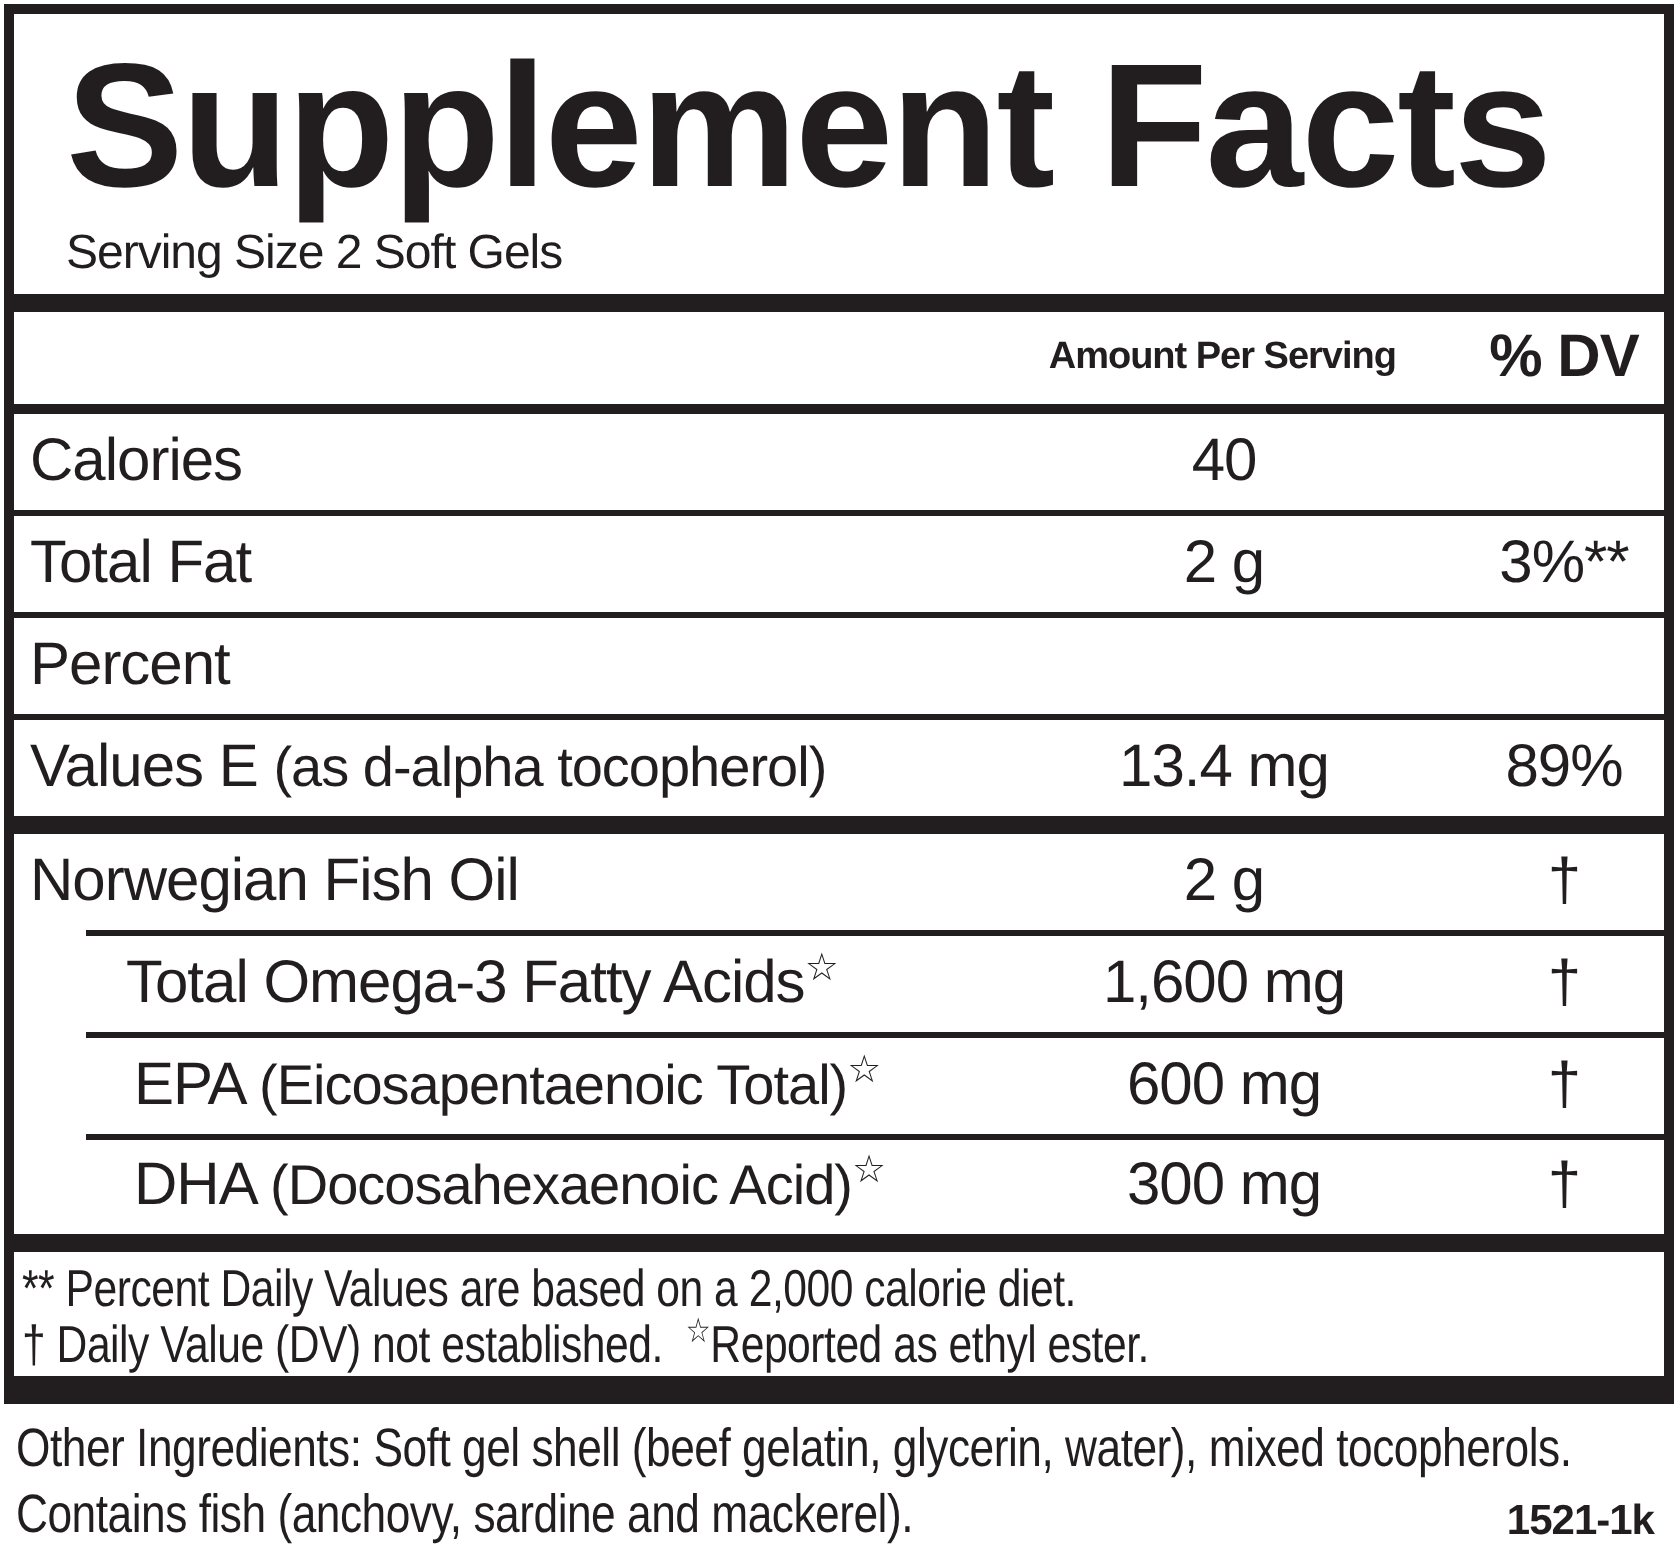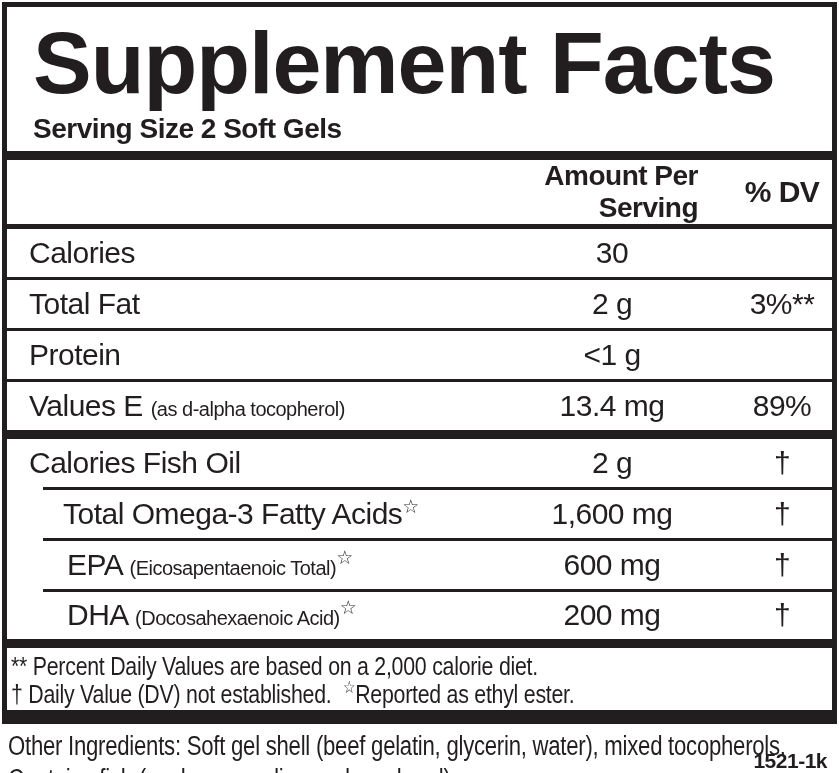--- a/index.html
+++ b/index.html
@@ -15,43 +15,43 @@
     margin:2px 2px 0 2px;
     border:5px solid #221e1f;
     background:#fff;
   }
   
   .title-block{padding:14px 38px 6px 26px;}
   .main-title{
     font-size:88px;font-weight:700;line-height:0.95;
     letter-spacing:-1px;white-space:nowrap;
   }
-  .serving{font-size:28px;font-weight:700;margin-top:8px;letter-spacing:-0.5px;}
+  .serving{font-size:24px;font-weight:400;margin-top:8px;letter-spacing:-0.5px;}
   
   .bar-thick{height:9px;background:#221e1f;}
   .divider{height:3px;background:#221e1f;}
   .divider.indented{margin-left:36px;}
   
   .row{
     display:grid;
     grid-template-columns:1fr 240px 100px;
     align-items:center;
     min-height:48px;
   }
-  .row .name-cell{padding-left:22px;font-size:30px;letter-spacing:-0.5px;white-space:nowrap;}
+  .row .name-cell{padding-left:8px;font-size:30px;letter-spacing:-0.5px;white-space:nowrap;}
   .row .name-cell.indent-1{padding-left:56px;}
   .row .name-cell.indent-2{padding-left:60px;}
   .row .amount-cell{text-align:center;font-size:30px;letter-spacing:-0.5px;}
   .row .dv-cell{text-align:center;font-size:30px;letter-spacing:-0.5px;}
-  .note{font-size:20px;letter-spacing:-0.5px;}
+  .note{font-size:28px;letter-spacing:-0.5px;}
   .star-sup{font-size:19px;vertical-align:super;line-height:0;}
   
   .header-row{min-height:46px;border-bottom:5px solid #221e1f;}
   .header-row .amount-cell{
-    text-align:right;padding-right:34px;font-weight:700;font-size:28px;letter-spacing:-0.5px;
+    text-align:right;padding-right:34px;font-weight:700;font-size:19px;letter-spacing:-0.5px;
   }
   .header-row .dv-cell{font-weight:700;font-size:30px;}
   
   .footnote-box{padding:4px 8px 2px 4px;border-bottom:9px solid #221e1f;}
   .footnote-line{font-size:26px;line-height:28px;letter-spacing:-0.3px;white-space:nowrap;}
   .cond{transform:scaleX(0.82);transform-origin:0 50%;width:121.9%;}
   .fn-star{font-size:17px;vertical-align:super;line-height:0;margin-left:14px;}
   
   .other-ing{
     margin:6px 8px 0 8px;
@@ -76,49 +76,48 @@
   <div class="bar-thick"></div>
 
   <div class="row header-row">
     <div class="name-cell"></div>
     <div class="amount-cell">Amount Per Serving</div>
     <div class="dv-cell">% DV</div>
   </div>
 
   <div class="row">
     <div class="name-cell"><span>Calories</span></div>
-    <div class="amount-cell">30</div>
+    <div class="amount-cell">40</div>
     <div class="dv-cell"></div>
   </div>
   <div class="divider"></div>
 
   <div class="row">
     <div class="name-cell"><span>Total Fat</span></div>
     <div class="amount-cell">2 g</div>
     <div class="dv-cell">3%**</div>
   </div>
   <div class="divider"></div>
 
   <div class="row">
-    <div class="name-cell"><span>Protein</span></div>
-    <div class="amount-cell">&lt;1 g</div>
+    <div class="name-cell"><span>Percent</span></div>
     <div class="dv-cell"></div>
   </div>
   <div class="divider"></div>
 
   <div class="row">
     <div class="name-cell"><span>Values E</span> <span class="note">(as d-alpha tocopherol)</span></div>
     <div class="amount-cell">13.4 mg</div>
     <div class="dv-cell">89%</div>
   </div>
 
   <div class="bar-thick"></div>
 
   <div class="row">
-    <div class="name-cell"><span>Calories Fish Oil</span></div>
+    <div class="name-cell"><span>Norwegian Fish Oil</span></div>
     <div class="amount-cell">2 g</div>
     <div class="dv-cell">†</div>
   </div>
   <div class="divider indented"></div>
 
   <div class="row">
     <div class="name-cell indent-1"><span>Total Omega-3 Fatty Acids</span><span class="star-sup">☆</span></div>
     <div class="amount-cell">1,600 mg</div>
     <div class="dv-cell">†</div>
   </div>
@@ -126,21 +125,21 @@
 
   <div class="row">
     <div class="name-cell indent-2"><span>EPA</span> <span class="note">(Eicosapentaenoic Total)</span><span class="star-sup">☆</span></div>
     <div class="amount-cell">600 mg</div>
     <div class="dv-cell">†</div>
   </div>
   <div class="divider indented"></div>
 
   <div class="row" style="min-height:47px">
     <div class="name-cell indent-2"><span>DHA</span> <span class="note">(Docosahexaenoic Acid)</span><span class="star-sup">☆</span></div>
-    <div class="amount-cell">200 mg</div>
+    <div class="amount-cell">300 mg</div>
     <div class="dv-cell">†</div>
   </div>
 
   <div class="bar-thick"></div>
 
   <div class="footnote-box">
     <div class="footnote-line cond">** Percent Daily Values are based on a 2,000 calorie diet.</div>
     <div class="footnote-line cond"><span>† Daily Value (DV) not established.</span><span class="fn-star">☆</span><span>Reported as ethyl ester.</span></div>
   </div>
 

